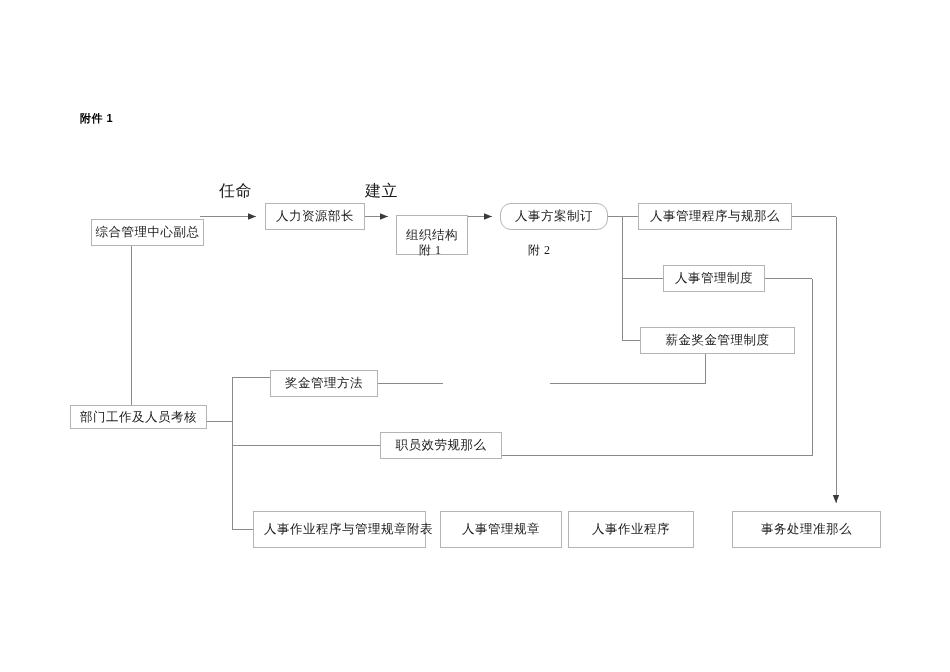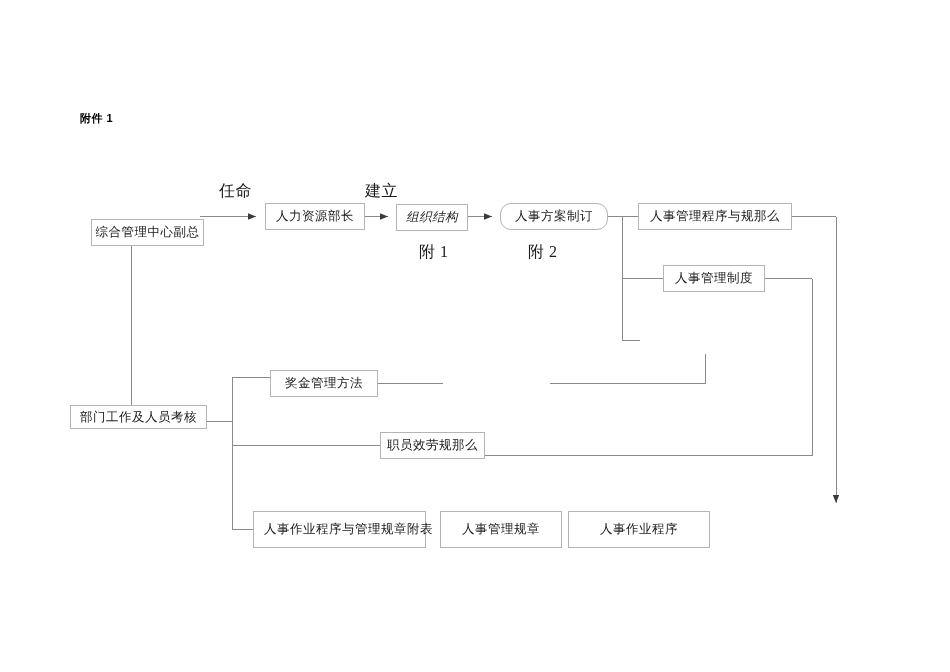--- a/index.html
+++ b/index.html
@@ -53,21 +53,21 @@
   }
   .edge-label {
     position: absolute;
     font-size: 16px;
     white-space: nowrap;
     color: #1a1a1a;
     letter-spacing: 0.5px;
   }
   .note-label {
     position: absolute;
-    font-size: 16px;
+    font-size: 12px;
     white-space: nowrap;
     color: #1a1a1a;
     letter-spacing: 0.5px;
   }
 </style>
 </head>
 <body>
 
 <div id="canvas">
 
@@ -112,30 +112,32 @@
       <line x1="232" y1="529.5" x2="253" y2="529.5"></line>
 
       <line x1="131" y1="405" x2="131" y2="238" marker-end="url(#arrow)"></line>
 
       <line x1="836" y1="470" x2="836" y2="503" marker-end="url(#arrow)"></line>
     </g>
   </svg>
 
   <div class="node" style="left:91px;  top:203px; width:113px; height:27px;margin-top:16px;">综合管理中心副总</div>
   <div class="node" style="left:265px; top:203px; width:100px; height:27px;">人力资源部长</div>
-  <div class="node" style="left:396px; top:204px; width:72px;  height:27px;font-style:italic;">组织结构</div>
+  <div class="node" style="left:396px; top:215px; width:72px;  height:40px;">组织结构</div>
   <div class="node" style="left:500px; top:203px; width:108px; height:27px;border-radius:11px;">人事方案制订</div>
   <div class="node" style="left:638px; top:203px; width:154px; height:27px;">人事管理程序与规那么</div>
   <div class="node" style="left:663px; top:265px; width:102px; height:27px;">人事管理制度</div>
+  <div class="node" style="left:640px; top:327px; width:155px; height:27px;">薪金奖金管理制度</div>
   <div class="node" style="left:270px; top:370px; width:108px; height:27px;">奖金管理方法</div>
   <div class="node" style="left:70px;  top:405px; width:137px; height:24px;">部门工作及人员考核</div>
-  <div class="node" style="left:380px; top:432px; width:105px;  height:27px;">职员效劳规那么</div>
+  <div class="node" style="left:380px; top:432px; width:122px;  height:27px;">职员效劳规那么</div>
   <div class="node" style="left:253px; top:511px; width:173px; height:37px;padding-left:18px;">人事作业程序与管理规章附表</div>
   <div class="node" style="left:440px; top:511px; width:122px; height:37px;">人事管理规章</div>
-  <div class="node" style="left:568px; top:511px; width:142px; height:37px;">人事作业程序</div>
+  <div class="node" style="left:568px; top:511px; width:126px; height:37px;">人事作业程序</div>
+  <div class="node" style="left:732px; top:511px; width:149px; height:37px;">事务处理准那么</div>
 
   <div class="edge-label" style="left:219px; top:181px;">任命</div>
   <div class="edge-label" style="left:365px; top:181px;">建立</div>
 
   <div class="note-label" style="left:419px; top:242px;">附 1</div>
   <div class="note-label" style="left:528px; top:242px;">附 2</div>
 
 </div>
 
 </body></html>

